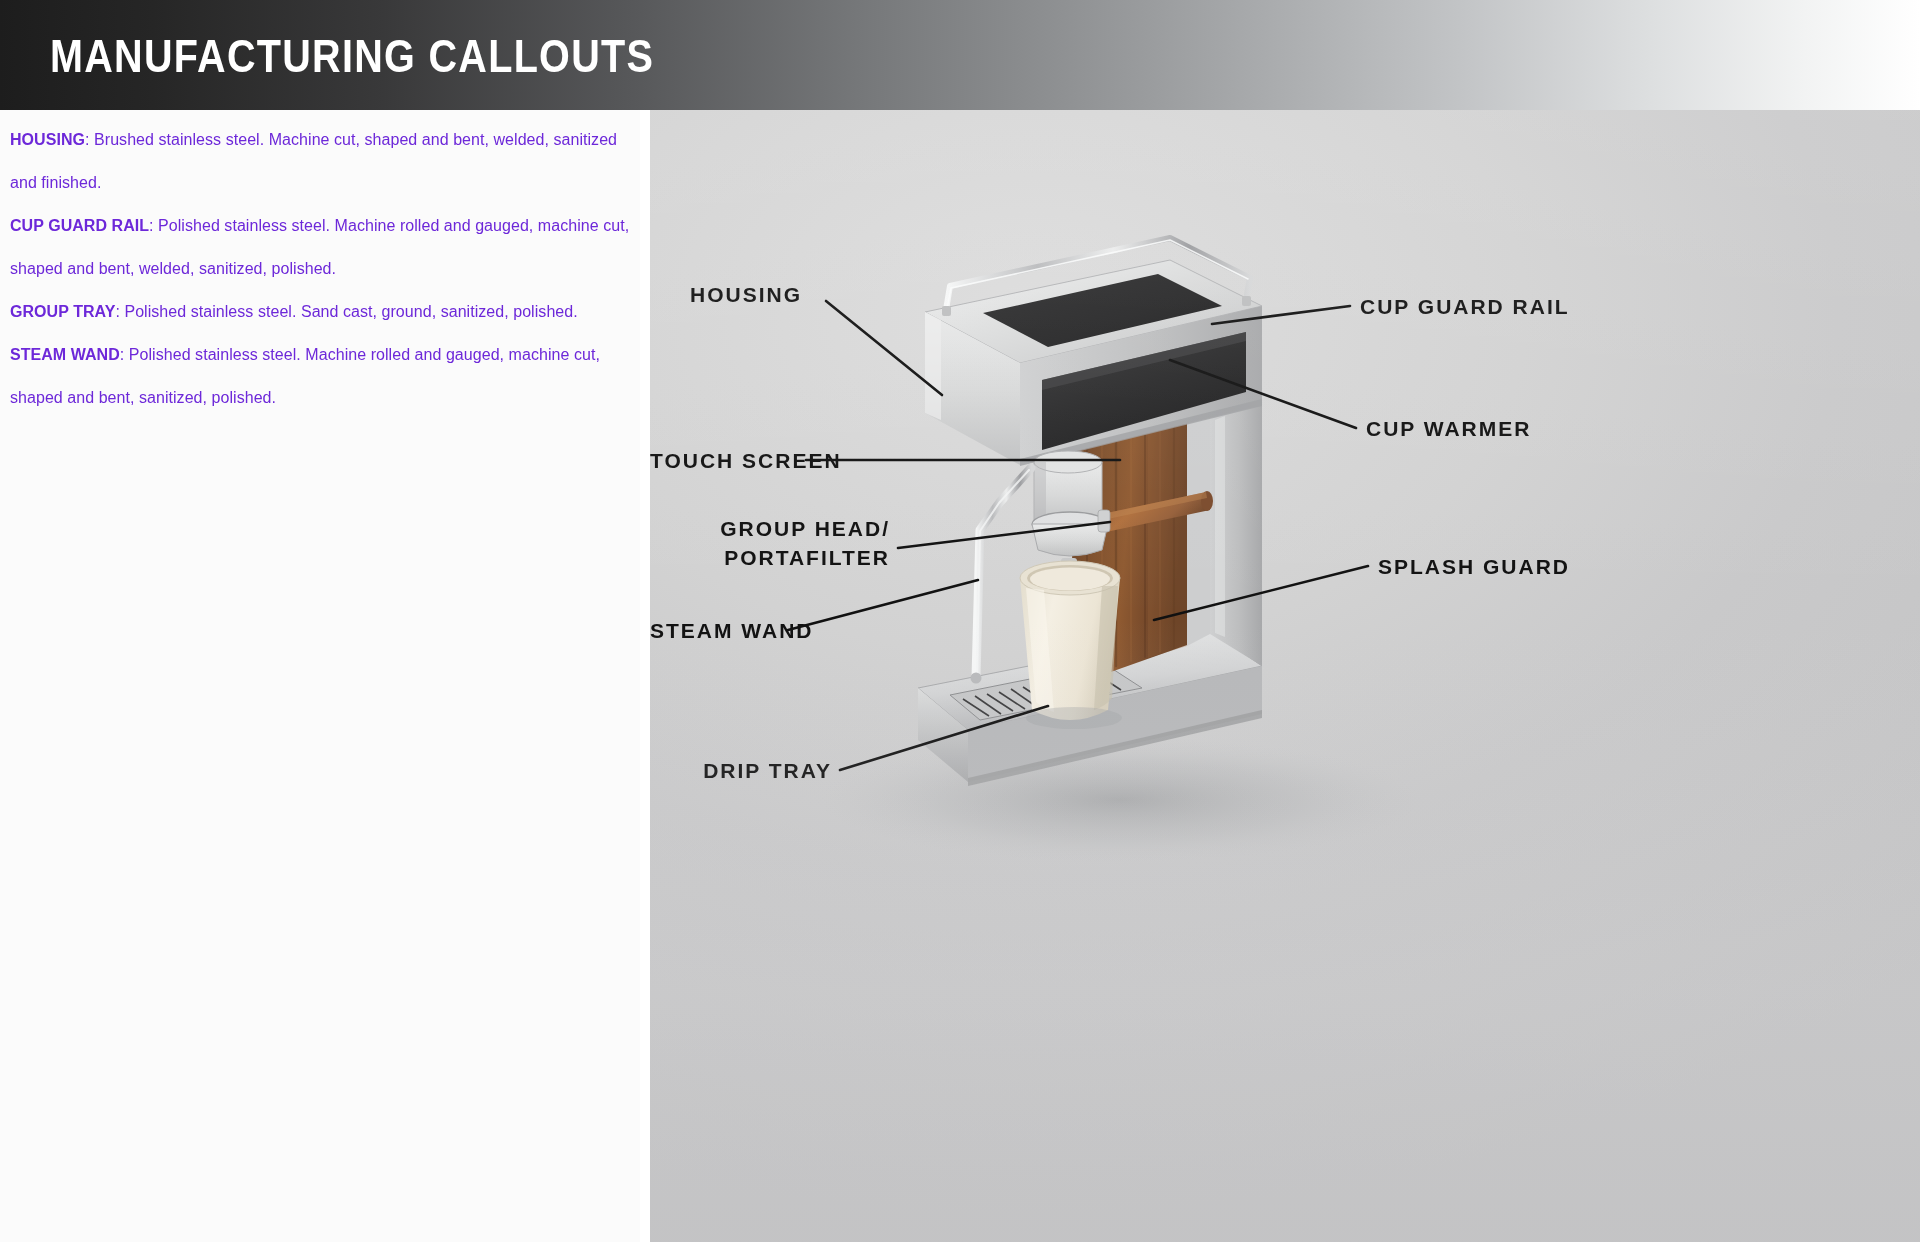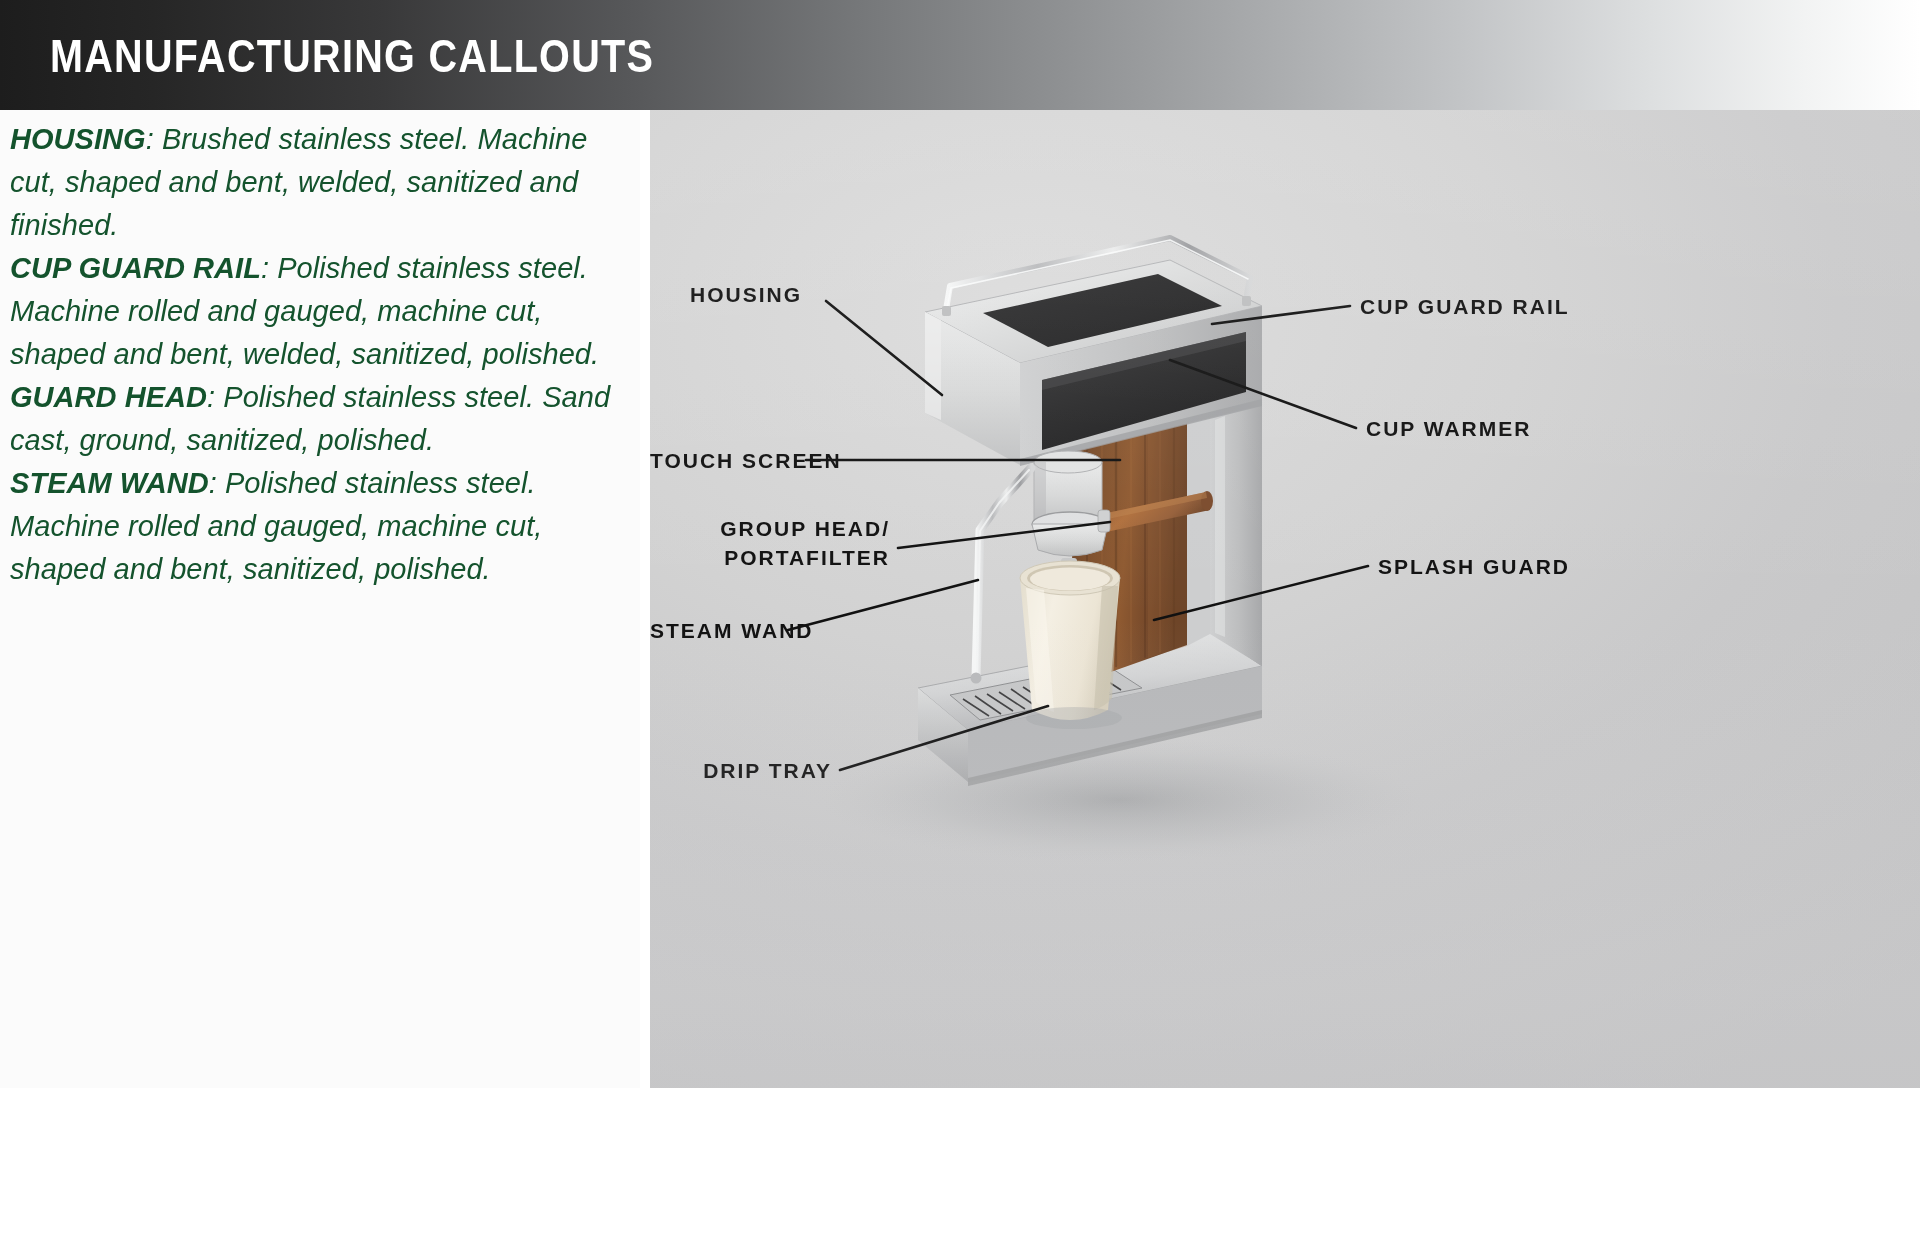--- a/index.html
+++ b/index.html
@@ -4,21 +4,21 @@
 <style>
   * { margin:0; padding:0; box-sizing:border-box; }
   html,body { width:1920px; height:1242px; }
   body {
     font-family:"Liberation Sans", sans-serif;
     background:#ffffff;
     overflow:hidden;
     position:relative;
   }
   #page {
-    position:absolute; left:0; top:0; width:1920px; height:1088px;
+    position:absolute; left:0; top:0; width:1920px; height:1242px;
     overflow:hidden; background:#fff;
   }
 
   
   #header {
     position:absolute; left:0; top:0; width:1920px; height:110px;
     background:linear-gradient(to right,
         #1d1d1d 0%, #262626 8%, #39393a 20%, #57585a 33%,
         #76787a 45%, #8e9092 55%, #a7a9ab 65%, #c2c4c6 76%,
         #dddfe0 86%, #f2f3f3 94%, #ffffff 100%);
@@ -35,25 +35,24 @@
     white-space:nowrap;
   }
 
   
   #text-panel {
     position:absolute; left:0; top:110px; width:640px; height:1132px;
     background:#fbfbfb;
     padding:8px 10px 0 10px;
   }
   .callout-para {
-    font-size:29px;
+    font-size:16px;
     line-height:43px;
-    color:#14532d;
+    color:#6d28d9;
     letter-spacing:0.05px;
-    font-style:italic;
   }
   .callout-term {
     font-weight:bold;
   }
 
   
   #image-panel {
     position:absolute; left:650px; top:110px; width:1270px; height:1132px;
     overflow:hidden;
     background:
@@ -96,21 +95,21 @@
       <span class="callout-term">HOUSING</span><span>: </span><span>Brushed stainless steel. Machine cut, shaped and bent, welded, sanitized and finished.</span>
     </p>
 
     <p class="callout-para">
       <span class="callout-term">CUP GUARD RAIL</span><span>: </span><span>Polished stainless steel. Machine rolled and gauged, machine cut, shaped and bent, welded, sanitized, polished.</span>
     </p>
 
 
 
     <p class="callout-para">
-      <span class="callout-term">GUARD HEAD</span><span>: </span><span>Polished stainless steel. Sand cast, ground, sanitized, polished.</span>
+      <span class="callout-term">GROUP TRAY</span><span>: </span><span>Polished stainless steel. Sand cast, ground, sanitized, polished.</span>
     </p>
 
 
     <p class="callout-para">
       <span class="callout-term">STEAM WAND</span><span>: </span><span>Polished stainless steel. Machine rolled and gauged, machine cut, shaped and bent, sanitized, polished.</span>
     </p>
 
 
 
   </div>

